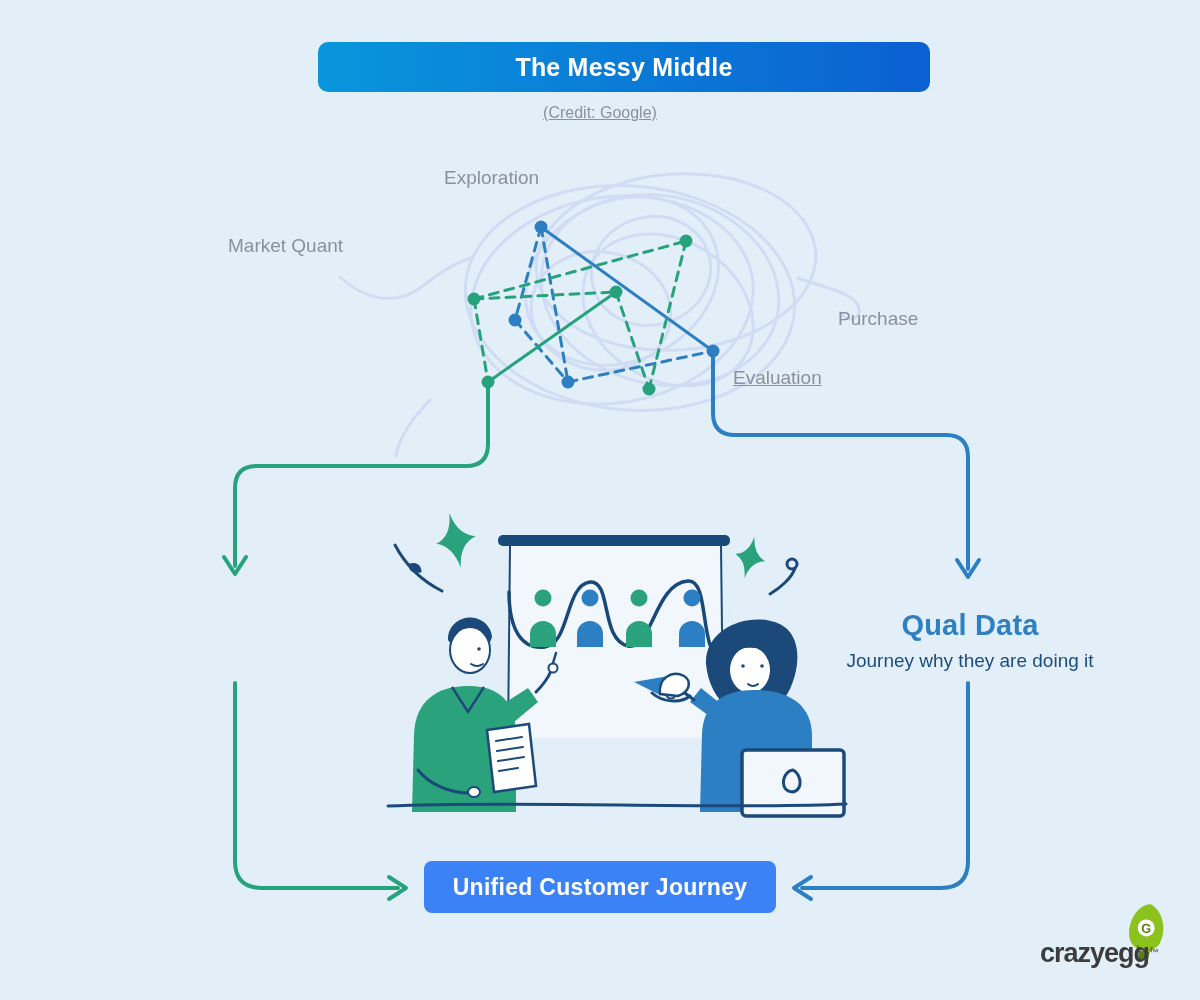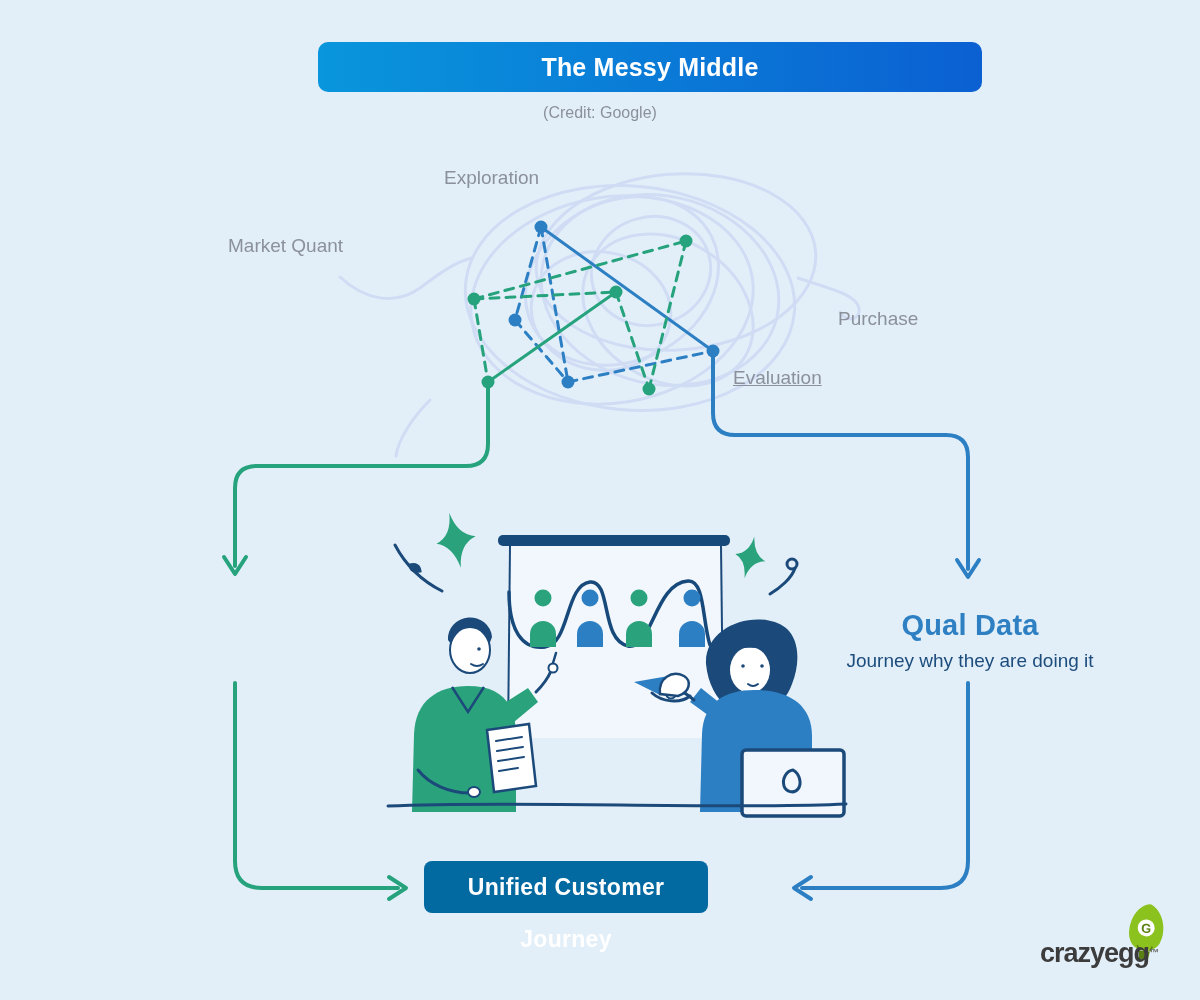--- a/index.html
+++ b/index.html
@@ -1,40 +1,40 @@
 <!DOCTYPE html>
 <html><head>
 <meta charset="utf-8">
 <style>
   html,body{margin:0;padding:0;}
   body{font-family:"Liberation Sans", sans-serif;}
   .stage{position:relative;width:1200px;height:1000px;background:#e2eff9;overflow:hidden;}
   .art{position:absolute;left:0;top:0;z-index:1;}
   .txt{position:absolute;z-index:2;text-align:right;}
 
-  .banner{left:318px;top:42px;width:664px;height:50px;border-radius:10px;
+  .banner{left:318px;top:42px;width:612px;height:50px;border-radius:10px;
     background:linear-gradient(90deg,#0996dc,#0b60d2);
     color:#ffffff;font-size:25px;font-weight:bold;text-align:center;line-height:50px;letter-spacing:.2px;}
-  .credit{left:0;top:104px;width:1200px;text-align:center;color:#8b919c;font-size:16px;}
+  .credit{left:0;top:104px;width:1200px;text-align:center;color:#8b919c;font-size:16px;text-decoration:underline;}
 
   .lbl{color:#8b919c;font-size:19px;white-space:nowrap;}
   .lbl-exploration{left:444px;top:167px;}
   .lbl-market-entry{left:228px;top:235px;}
   .lbl-purchase{left:838px;top:308px;}
   .lbl-evaluation{left:733px;top:367px;text-decoration:underline;}
 
   .datahead{width:350px;text-align:center;}
   .datahead .h{font-size:29px;font-weight:bold;letter-spacing:.2px;}
   .datahead .s{font-size:19px;color:#1d4d7d;margin-top:8px;}
   .quant{left:60px;top:597px;}
   .quant .h{color:#2ea981;}
   .qual{left:795px;top:597px;}
   .qual .h{color:#2e80c3;margin-top:12px;}
 
-  .outcome{left:424px;top:861px;width:284px;height:52px;background:#0369a1;border-radius:8px;
+  .outcome{left:424px;top:861px;width:352px;height:52px;background:#3b82f6;border-radius:8px;
     color:#ffffff;font-size:23px;font-weight:bold;text-align:center;line-height:52px;letter-spacing:.3px;}
 
   .brand{left:1040px;top:938px;color:#3c3c3c;font-size:27px;font-weight:bold;letter-spacing:-1px;white-space:nowrap;}
   .brand .tm{font-size:10px;vertical-align:6px;letter-spacing:0;color:#6b6b6b;}
 </style>
 </head>
 <body>
 
 <div class="stage">
 

